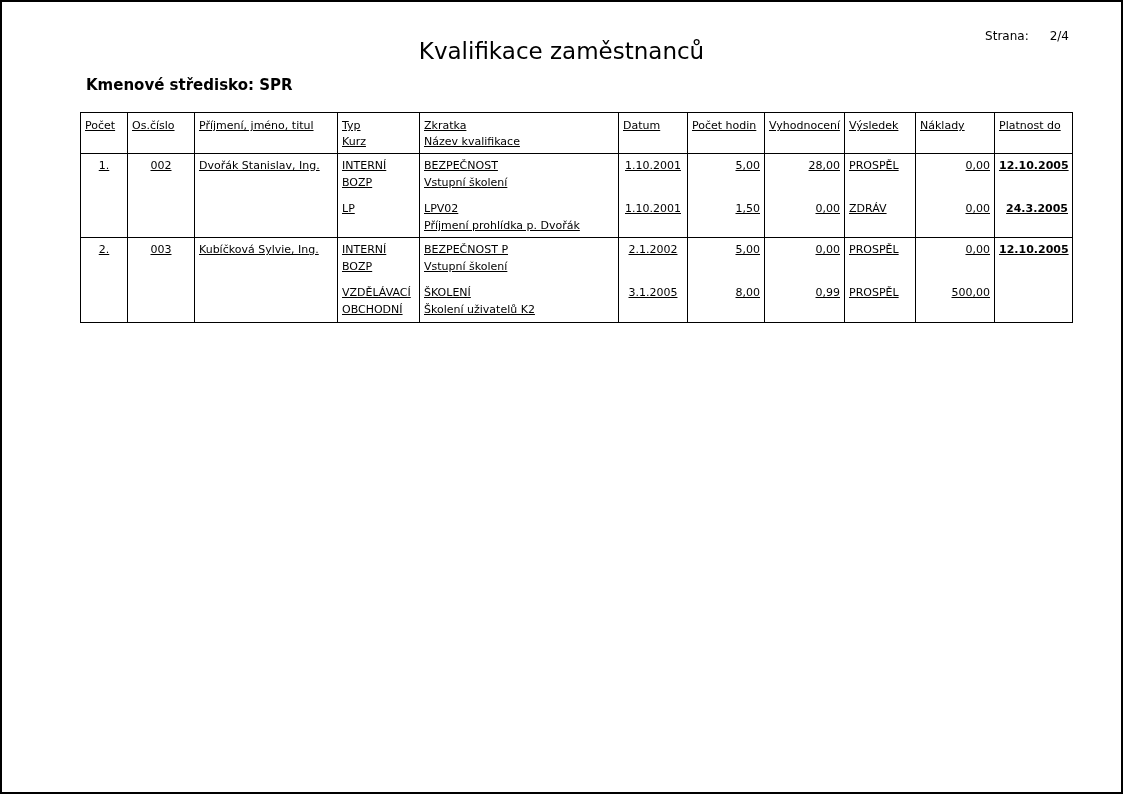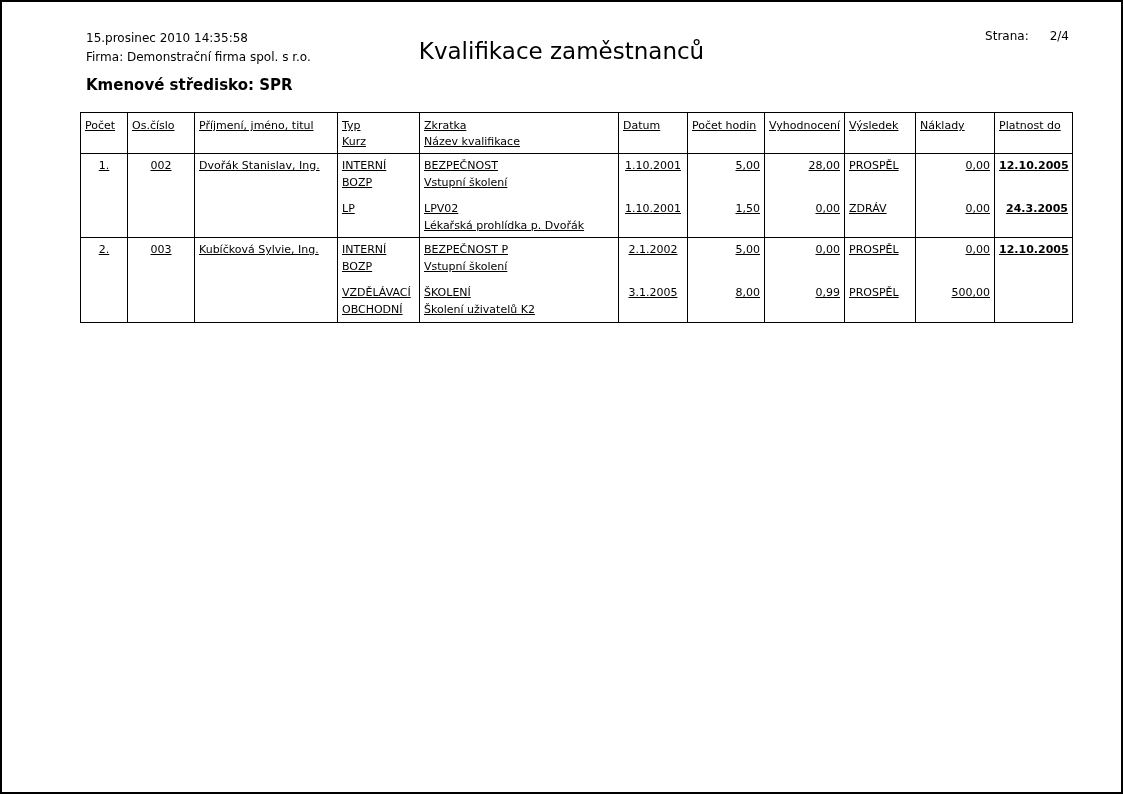--- a/index.html
+++ b/index.html
@@ -63,24 +63,20 @@
   tr.total-row td { vertical-align: middle; padding-top: 2px; }
   td.total-label {
     font-size: 15px; font-weight: bold; padding-left: 5px; white-space: nowrap;
   }
 </style>
 </head>
 <body>
 
 <div class="page">
 
-  <div class="meta">
-    <div>15.prosinec 2010 14:35:58</div>
-    <div>Firma: Demonstrační firma spol. s r.o.</div>
-  </div>
 
   <div class="report-title">Kvalifikace zaměstnanců</div>
 
   <div class="page-num">
     <span>Strana:</span><span class="val">2/4</span>
   </div>
 
   <div class="section-title">Kmenové středisko: SPR</div>
 
   <table class="report">
@@ -157,21 +153,21 @@
               <div class="ln"></div>
             </div>
       </td>
       <td>
         <div class="qual">
               <div class="ln">BEZPEČNOST</div>
               <div class="ln">Vstupní školení</div>
             </div>
         <div class="qual">
               <div class="ln">LPV02</div>
-              <div class="ln">Lékařská prohlídka p. Dvořák</div>
+              <div class="ln">Příjmení prohlídka p. Dvořák</div>
             </div>
       </td>
       <td class="al-c">
         <div class="qual">
               <div class="ln">1.10.2001</div>
             </div>
         <div class="qual">
               <div class="ln">1.10.2001</div>
             </div>
       </td>

